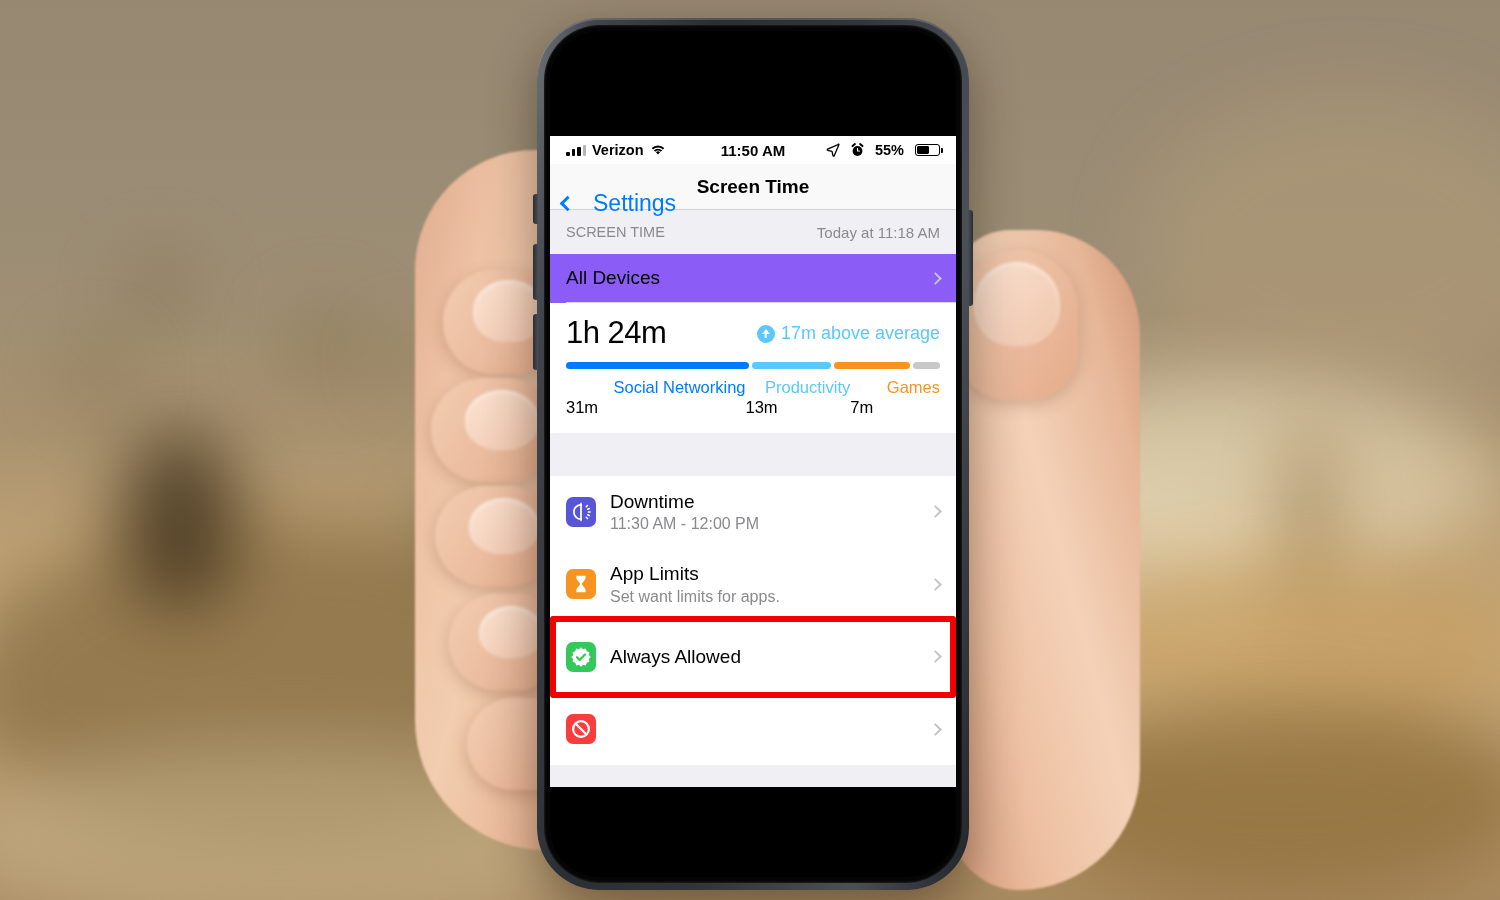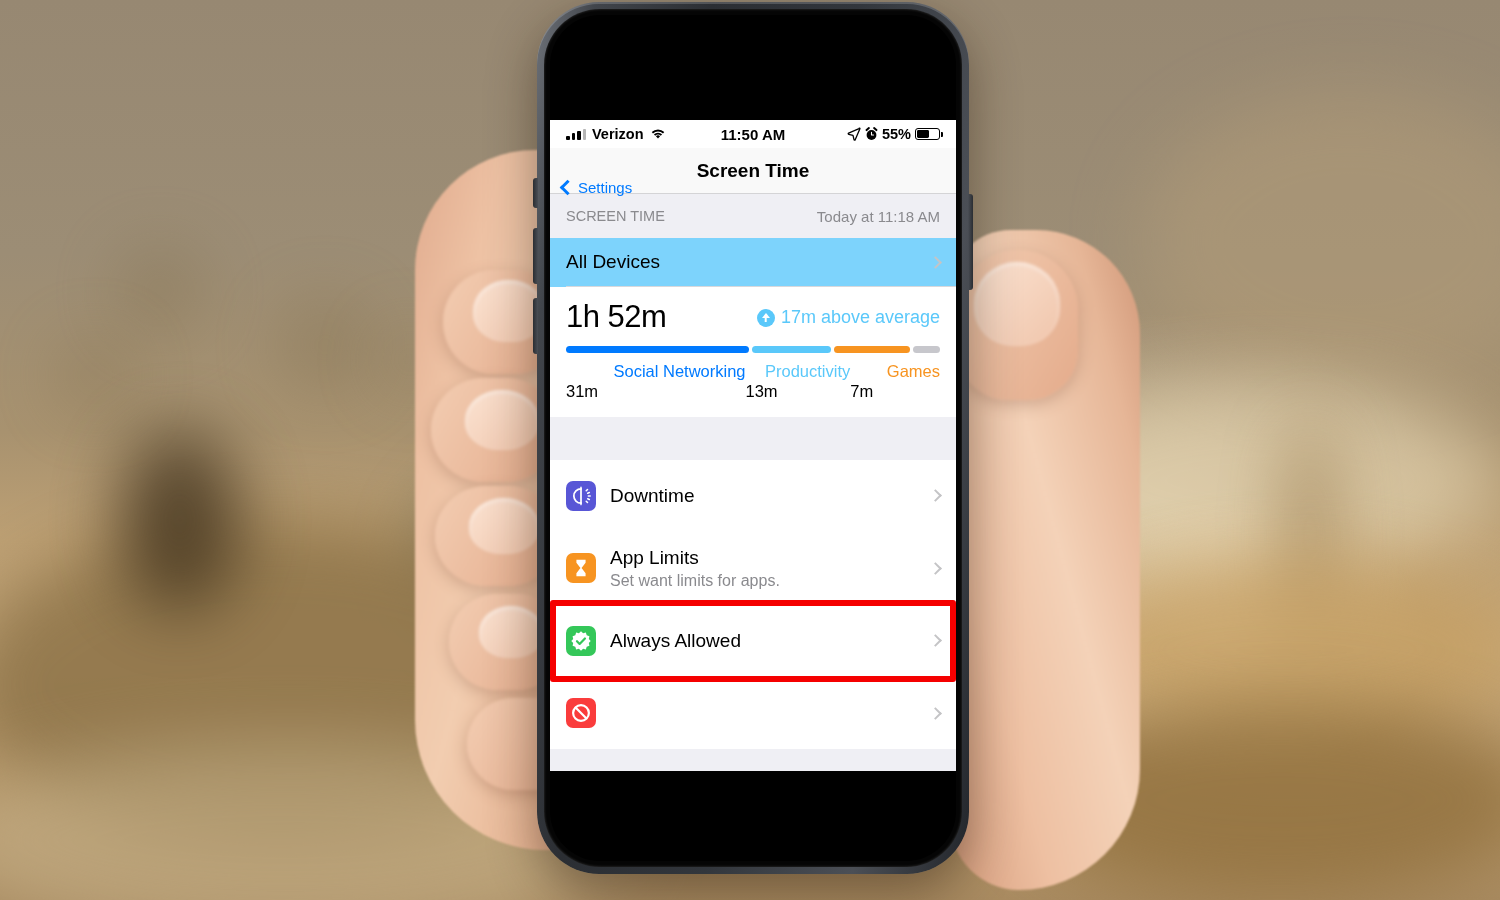--- a/index.html
+++ b/index.html
@@ -55,21 +55,21 @@
   }
   #hand-right {
     left:950px; top:230px; width:190px; height:660px;
     background:linear-gradient(75deg,#d79e7e 0%,#eec0a2 28%,#f4d2b8 55%,#e6b697 82%,#cf9576 100%);
     border-radius:70px 120px 140px 80px;
     filter:blur(1.2px);
   }
 
   
   #phone {
-    position:absolute; left:537px; top:2px; width:432px; height:872px;
+    position:absolute; left:537px; top:18px; width:432px; height:872px;
     border-radius:62px;
     background:linear-gradient(100deg,#6f737a 0%,#41454b 10%,#2b2e33 30%,#32363c 55%,#4b4f56 80%,#22252a 100%);
     box-shadow:0 18px 50px rgba(40,25,10,.45), 0 2px 0 rgba(255,255,255,.18) inset;
     padding:7px;
     z-index:5;
   }
   #phone-inner {
     width:100%; height:100%;
     border-radius:56px;
     background:#050505;
@@ -110,59 +110,59 @@
     position:relative;
   }
   .sb-left { display:flex; align-items:center; gap:6px; }
   .sig-bars { display:flex; align-items:flex-end; gap:2px; height:11px; }
   .sig-bars i { width:3.5px; background:#000; border-radius:1px; display:block; }
   .sig-bars i:nth-child(1){ height:4px; }
   .sig-bars i:nth-child(2){ height:6.5px; }
   .sig-bars i:nth-child(3){ height:9px; }
   .sig-bars i:nth-child(4){ height:11px; background:#b5b5b5; }
   .sb-center { position:absolute; left:0; right:0; text-align:center; font-size:15px; font-weight:600; pointer-events:none; }
-  .sb-right { margin-left:auto; display:flex; align-items:center; gap:4px; font-size:14.5px; font-weight:600;text-align:center; }
+  .sb-right { margin-left:auto; display:flex; align-items:center; gap:11px; font-size:14.5px; font-weight:600;text-align:center; }
   .battery {
     width:25px; height:12px; border:1.4px solid #000; border-radius:3px;
     position:relative; display:inline-block;
   }
   .battery::after {
     content:""; position:absolute; right:-4px; top:3.2px;
     width:2px; height:5px; background:#000; border-radius:0 1px 1px 0;
   }
   .battery span {
     position:absolute; left:1.3px; top:1.3px; bottom:1.3px;
     background:#000; border-radius:1.4px; display:block;
   }
 
   #navbar {
     height:46px; background:#f9f9f9;
     display:flex; align-items:center; position:relative;
     border-bottom:.5px solid #d4d4d6;
     padding:0 12px;
   }
-  .nav-back { display:flex; align-items:center; color:#007aff; font-size:15px; cursor:pointer; gap:3px;margin-top:34px; }
+  .nav-back { display:flex; align-items:center; color:#007aff; font-size:23px; cursor:pointer; gap:18px;margin-top:34px; }
   .chev-left {
     width:11px; height:11px; border-left:3px solid #007aff; border-bottom:3px solid #007aff;
     transform:rotate(45deg); display:inline-block; margin-right:2px;
   }
   .nav-title {
     position:absolute; left:0; right:0; text-align:center;
     font-size:19px; font-weight:700; pointer-events:none;
   }
 
   .gap { background:#efeff4; }
   .gap-header {
     background:#efeff4; height:44px;
     display:flex; align-items:center; justify-content:space-between;
     padding:0 16px; font-size:14.5px; color:#8a8a8e;
   }
   .gap-header .right { font-size:15px; color:#8a8a8e; }
 
-  .card { background:#7dd3fc; }
+  .card { background:#8b5cf6; }
   .row {
     display:flex; align-items:center;
     padding:0 16px; min-height:48px;
     position:relative; cursor:pointer;
   }
   .row-sep { height:.5px; background:#d8d8dc; margin-left:16px; }
   .row-title { font-size:19px; }
   .chev-right {
     margin-left:auto;
     width:9px; height:9px;
@@ -318,21 +318,21 @@
 
         <div class="card">
           <div class="row">
             <span class="row-title">All Devices</span>
             <span class="chev-right"></span>
           </div>
           <div class="row-sep"></div>
 
           <div id="summary">
             <div class="sum-top">
-              <span class="sum-total">1h 52m</span>
+              <span class="sum-total">1h 24m</span>
               <span class="sum-avg">
                 <span class="arrow-circle"></span>
                 <span>17m above average</span>
               </span>
             </div>
             <div id="bar">
                 <div style="flex: 48 1 0%; background: rgb(0, 122, 255);"></div>
                 <div style="flex: 21 1 0%; background: rgb(90, 200, 250);"></div>
                 <div style="flex: 20 1 0%; background: rgb(247, 148, 33);"></div>
                 <div style="flex: 7 1 0%; background: rgb(199, 199, 204);"></div>
@@ -367,20 +367,21 @@
                     <path d="M17.7 6.3l1.4-1.4"></path>
                     <path d="M17.7 17.7l1.4 1.4"></path>
                     <path d="M20 12h2"></path>
                     <path d="M19.3 8.9l1.8-.7"></path>
                     <path d="M19.3 15.1l1.8.7"></path>
                   </g>
                 </svg>
               </div>
               <div class="row-text">
                 <div class="row-head">Downtime</div>
+                <div class="row-sub">11:30 AM - 12:00 PM</div>
               </div>
               <span class="chev-right"></span>
             </div>
             <div class="list-sep"></div>
             <div class="list-row">
               <div class="app-icon" style="background: rgb(247, 148, 33);">
                 <svg width="22" height="22" viewBox="0 0 24 24">
                   <path d="M7 3h10v3.2L12.6 12 17 17.8V21H7v-3.2L11.4 12 7 6.2V3z" fill="#fff"></path>
                 </svg>
               </div>

